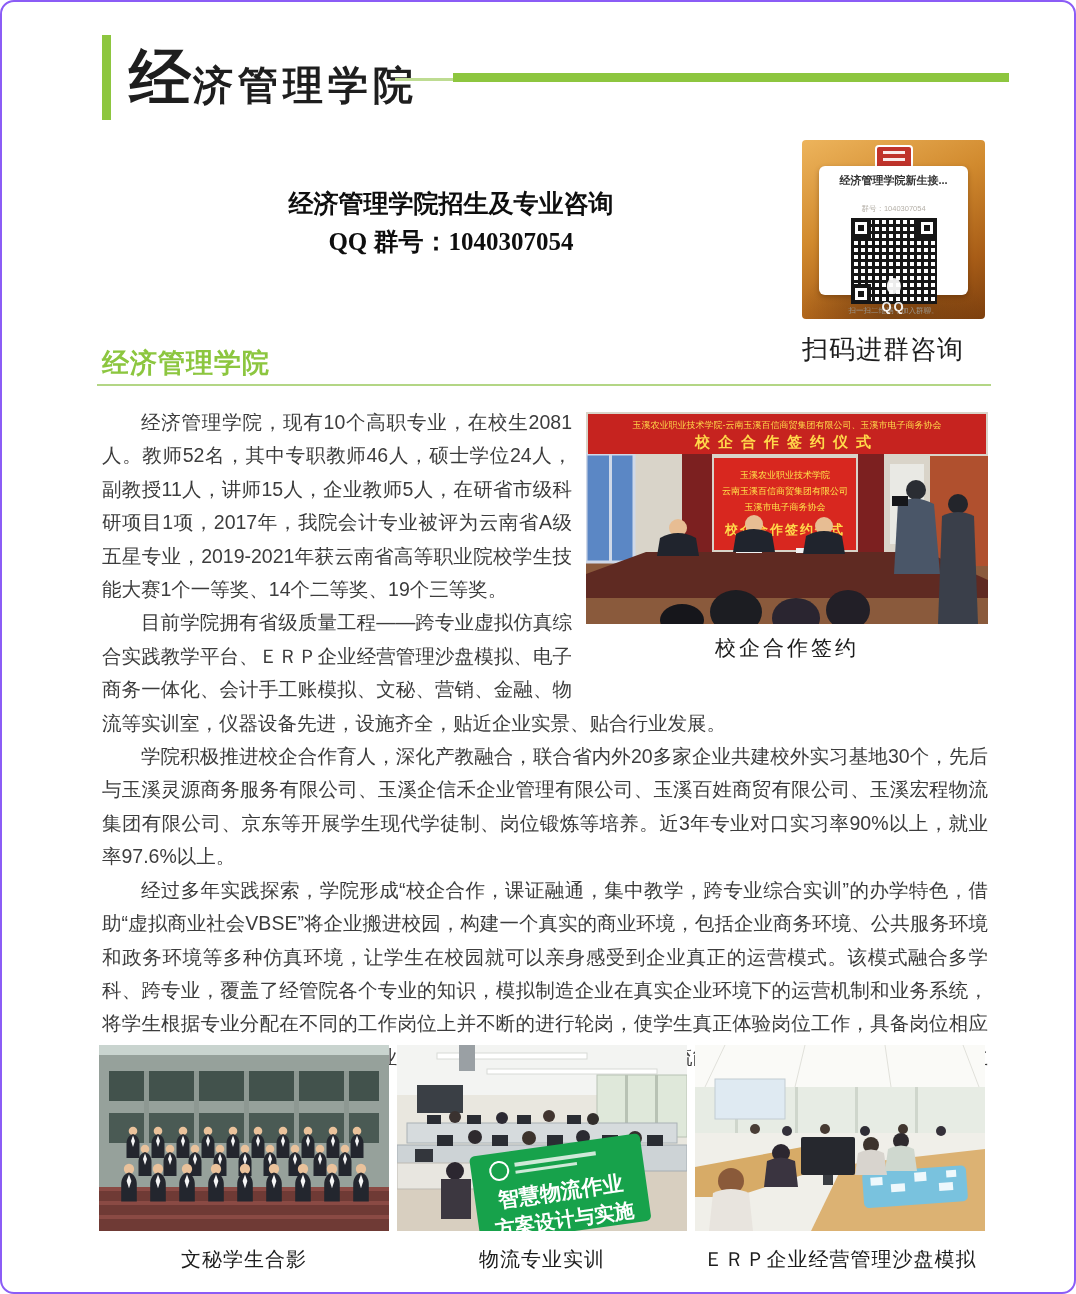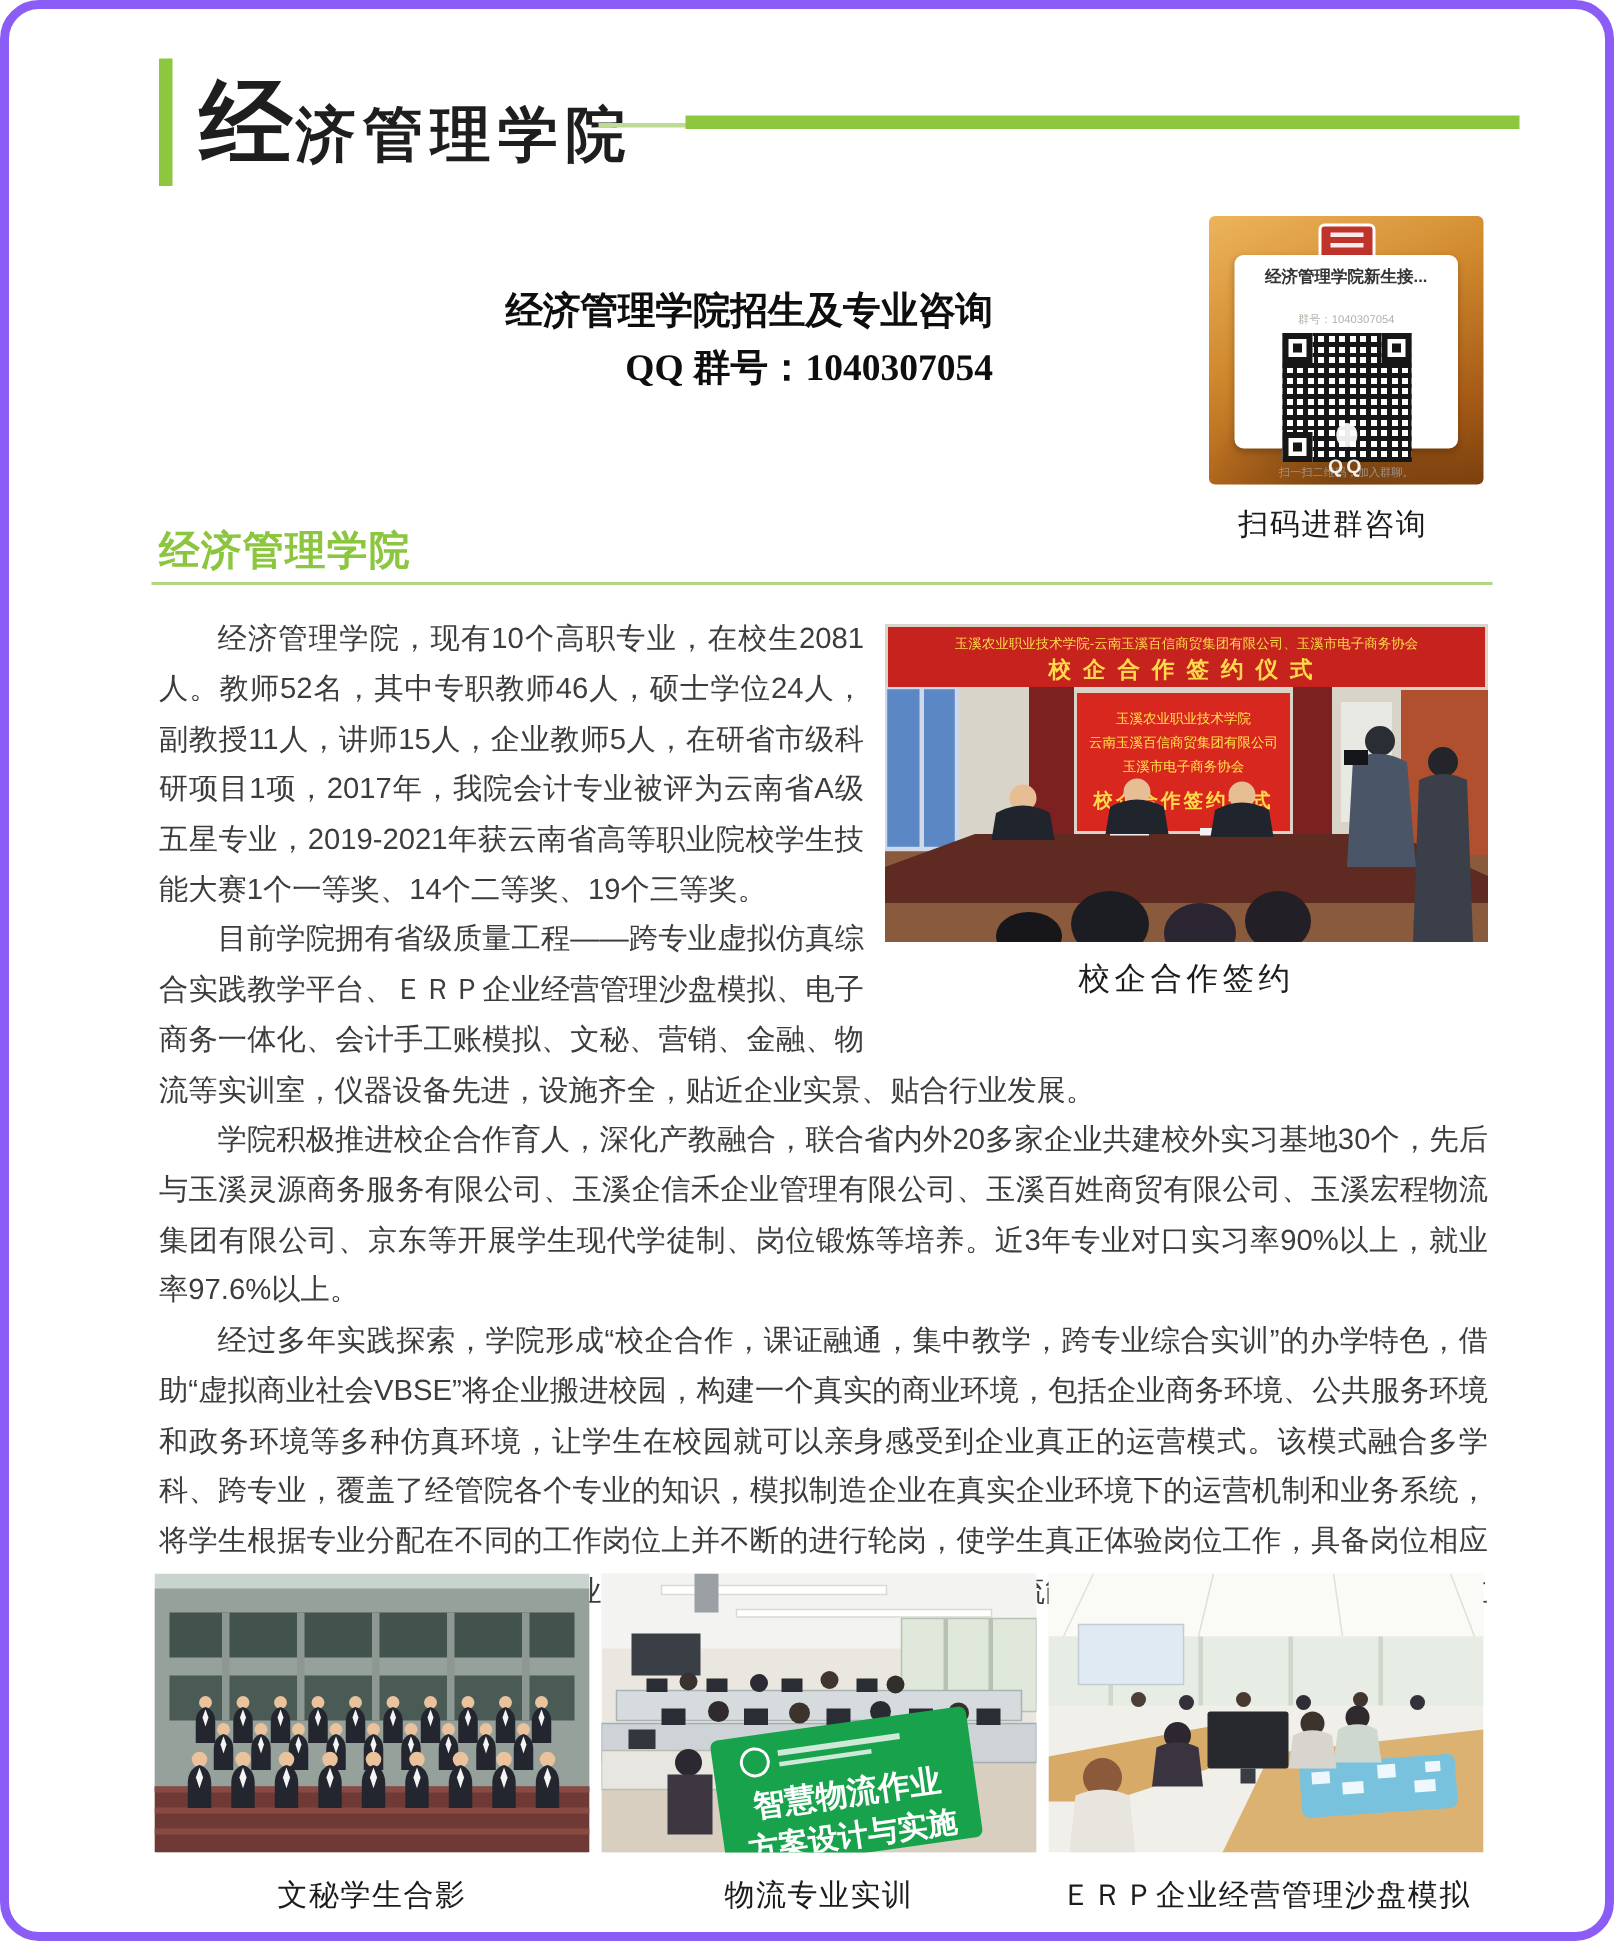--- a/index.html
+++ b/index.html
@@ -1,30 +1,30 @@
 <!DOCTYPE html>
 <html><head>
 <meta charset="utf-8">
 <style>
   html,body{margin:0;padding:0;background:#ffffff;}
   .page{
     position:relative; width:1076px; height:1294px; background:#ffffff;
     font-family:"Liberation Sans", sans-serif; overflow:hidden;
-    border:6px solid #8b5cf6; border-radius:26px; box-sizing:border-box;
+    border:2px solid #8b5cf6; border-radius:14px; box-sizing:border-box;
   }
   
   .green-bar{position:absolute; left:100px; top:33px; width:9px; height:85px; background:#8dc63f;}
   .masthead-title{position:absolute; left:127px; top:34px; margin:0; color:#1e1e1e; font-weight:800; white-space:nowrap;}
   .masthead-title .big{font-size:62px; letter-spacing:2px;}
   .masthead-title .rest{font-size:40px; letter-spacing:5px;}
   .deco-thin{position:absolute; left:393px; top:76px; width:60px; height:3px; background:#bedc92;}
   .deco-thick{position:absolute; left:451px; top:71px; width:556px; height:9px; background:#8dc63f;}
   
   .contact-block{
-    position:absolute; left:216px; top:183px; width:440px; text-align:right;
+    position:absolute; left:229px; top:183px; width:440px; text-align:center;
     font-family:"Liberation Serif", serif; font-weight:700; color:#0e0e0e;
     font-size:25px; line-height:38px;
   }
   .qr-figure{position:absolute; left:800px; top:138px; width:165px; margin:0;}
   .qr-image{
     position:relative; width:183px; height:179px; border-radius:4px; overflow:hidden;
     background:linear-gradient(155deg,#edb45c 0%,#d18a2e 40%,#a85d17 75%,#7c3f0e 100%);
   }
   .qr-image .swoosh{position:absolute; left:-40px; top:90px; width:260px; height:160px; border-radius:50%;
     background:radial-gradient(closest-side,#5c3410 0%,rgba(92,52,16,0) 70%); opacity:.55;}
@@ -44,22 +44,22 @@
       repeating-linear-gradient(0deg,#161616 0 3px,#ffffff 3px 7px);
   }
   .finder{position:absolute; width:20px; height:20px; background:#fff; border:4px solid #161616; box-sizing:border-box;}
   .finder::after{content:""; position:absolute; inset:3px; background:#161616;}
   .finder.tl{top:0;left:0}.finder.tr{top:0;right:0}.finder.bl{bottom:0;left:0}
   .qr-card .card-footer{font-size:7.5px; color:#9a958c;}
   .qq-mark{position:absolute; left:50%; bottom:5px; transform:translateX(-50%);
     display:flex; align-items:center; gap:5px; color:#ffffff; opacity:.92;flex-direction:column;}
   .qq-mark .penguin{width:14px; height:16px; background:#ffffff; border-radius:50% 50% 46% 46%;}
   .qq-mark .qq-text{font-size:13px; font-weight:700; letter-spacing:2px;}
-  .qr-caption{margin-top:13px; text-align:center; font-family:"Liberation Serif", serif;
-    font-size:20px; color:#1c1c1c; letter-spacing:1px;}
+  .qr-caption{margin-top:13px; font-family:"Liberation Serif", serif;
+    font-size:26px; color:#1c1c1c; letter-spacing:1px;}
   
   .section-title{position:absolute; left:100px; top:343px; margin:0; font-size:27px; font-weight:800;
     color:#8cc63f; letter-spacing:1px;}
   .section-rule{position:absolute; left:95px; top:382px; width:894px; height:2px; background:#b3d685;}
   
   .article{position:absolute; left:100px; top:404px; width:886px; color:#3c3c3c;
     font-size:19.5px; line-height:33.4px; text-align:justify;}
   .article p{margin:0; text-indent:2em;}
   .signing-figure{float:right; width:402px; margin:6px 0 40px 14px; text-align:center;}
   .signing-figure svg{display:block; width:402px; height:212px;}

